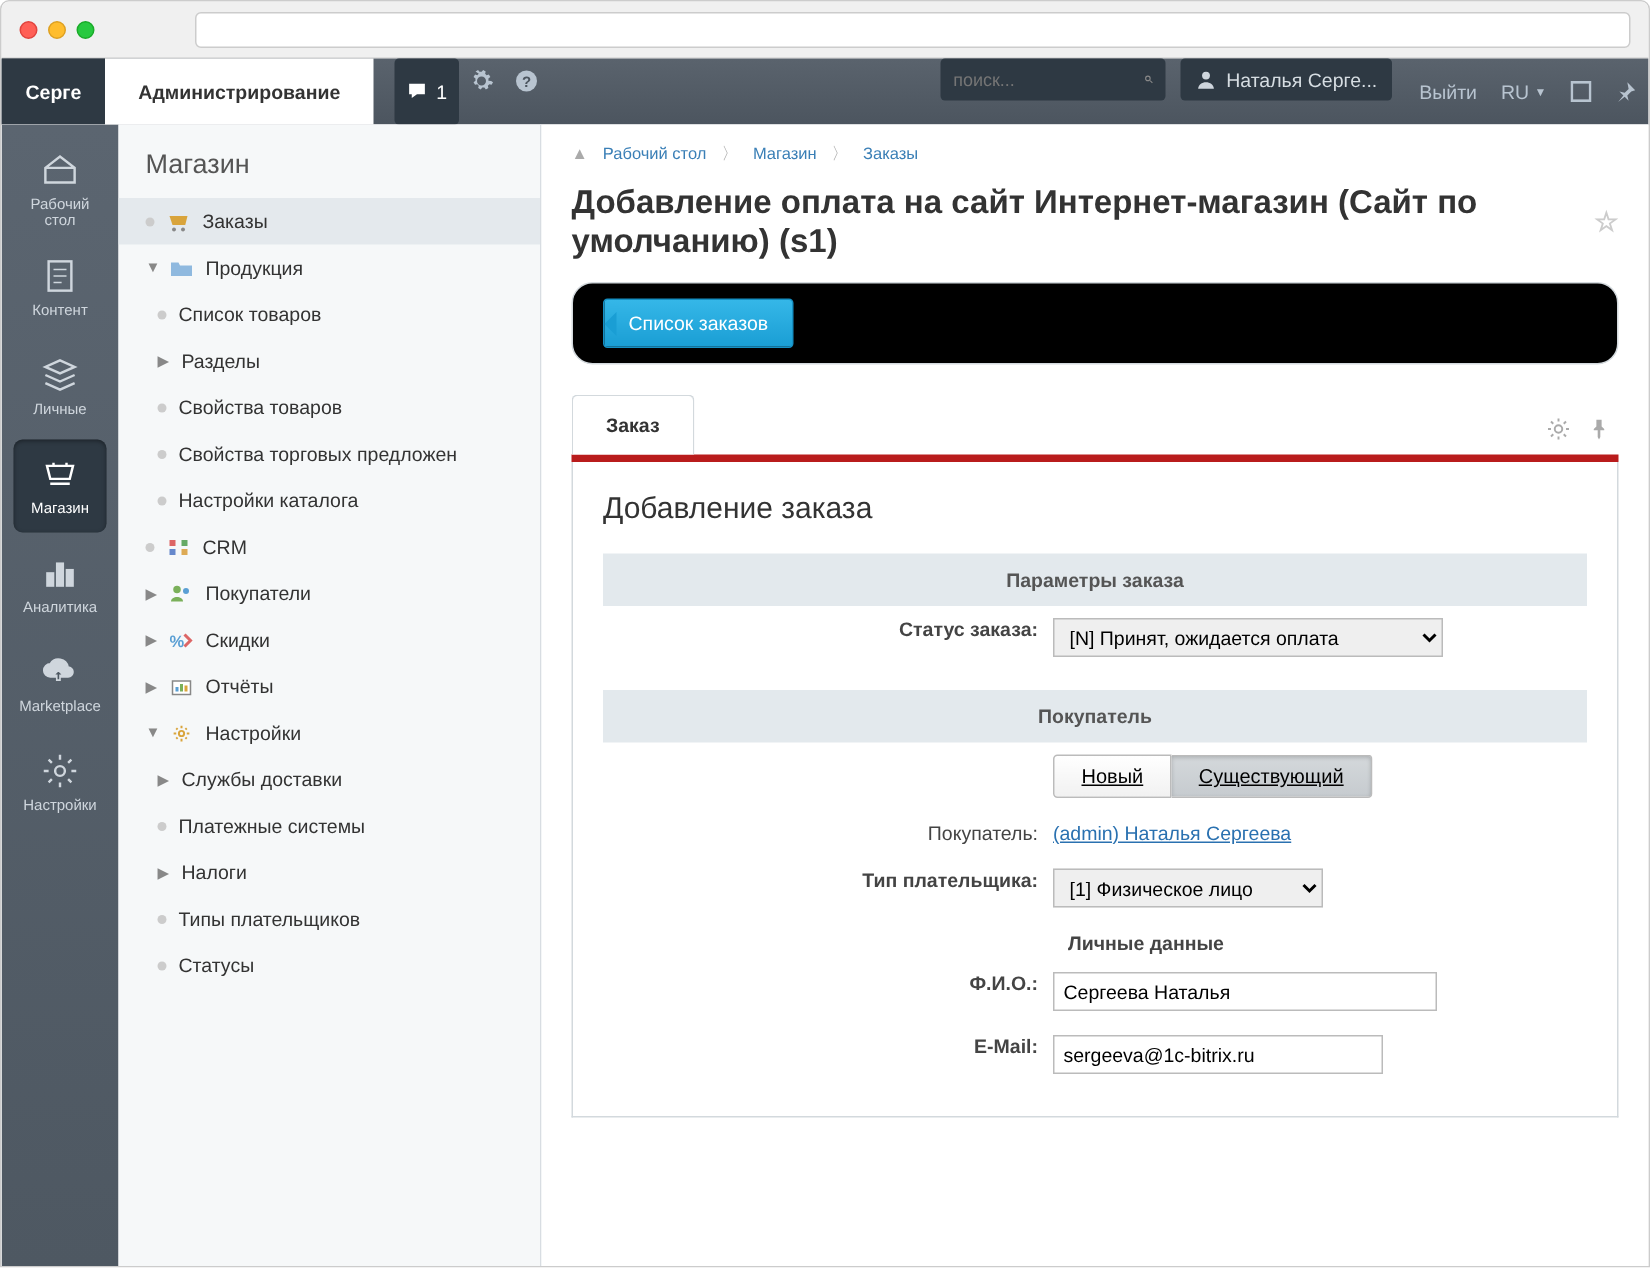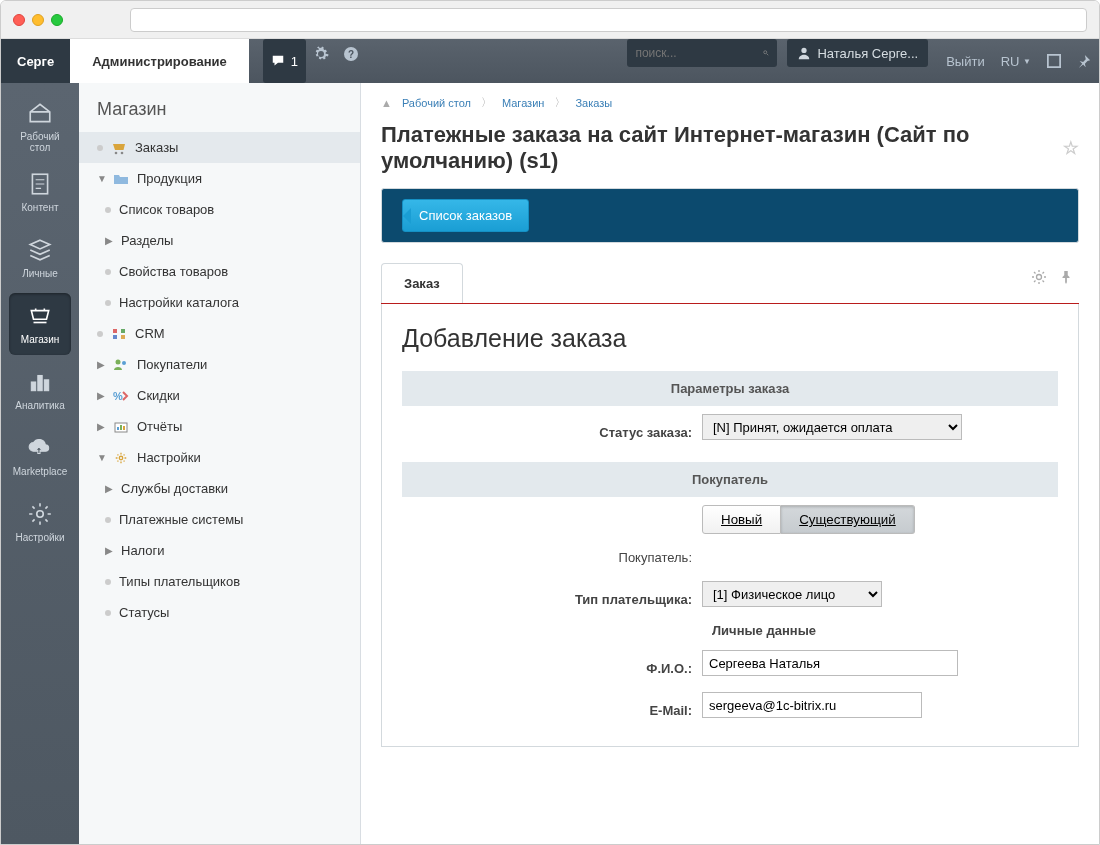--- a/index.html
+++ b/index.html
@@ -50,36 +50,36 @@
 .tree .folder-icon, .tree .sec-icon { width: 16px; height: 14px; display: inline-block; }
 
 
 .content { flex: 1; background: #fff; overflow-y: auto; padding: 0; }
 .breadcrumbs { padding: 12px 20px 8px; font-size: 11px; color: #3a7fb6; display: flex; align-items: center; gap: 10px; }
 .breadcrumbs .bc-sep { color: #aaa; }
 .breadcrumbs .bc-home { color: #aaa; }
 .page-title { font-size: 22px; font-weight: bold; color: #333; padding: 4px 20px 14px; display: flex; align-items: center; gap: 8px; }
 .page-title .star { color: #ccc; font-size: 18px; }
 
-.action-bar { margin: 0 20px 20px; background: #0c4a6e; border: 1px solid #d3d9dd; border-radius: 3px; padding: 10px 12px; }
+.action-bar { margin: 0 20px 20px; background: #000000; border: 1px solid #d3d9dd; border-radius: 14px; padding: 10px 12px; }
 .action-bar .btn-blue { background: linear-gradient(#35b7e8, #1a9ed4); color: #fff; border: 1px solid #1590c4; border-radius: 3px; padding: 8px 16px; font-size: 13px; cursor: pointer; position: relative; }
 .action-bar .btn-blue::before { content: ""; position: absolute; left: -8px; top: 50%; transform: translateY(-50%); border: 8px solid transparent; border-right-color: #1a9ed4; }
 
-.tabs-bar { margin: 0 20px; display: flex; align-items: flex-start; border-bottom: 1px solid #b91c1c; }
+.tabs-bar { margin: 0 20px; display: flex; align-items: flex-end; border-bottom: 5px solid #b91c1c; }
 .tabs-bar .tab { padding: 12px 22px; background: #f3f5f6; border: 1px solid #d3d9dd; border-bottom: none; border-radius: 4px 4px 0 0; font-weight: bold; color: #333; cursor: pointer; background: #fff; }
 .tabs-bar .spacer { flex: 1; }
 .tabs-bar .tool-icon { color: #aaa; padding: 6px; cursor: pointer; }
 
 .panel { margin: 0 20px; border: 1px solid #d3d9dd; border-top: none; padding: 20px; }
-.panel h2 { font-size: 25px; font-weight: normal; color: #333; margin-bottom: 18px; }
+.panel h2 { font-size: 20px; font-weight: normal; color: #333; margin-bottom: 18px; }
 
 .section { background: #f1f4f6; border-radius: 2px; }
 .section-head { background: #e3e9ed; text-align: center; padding: 10px; font-weight: bold; color: #555; }
 
-.form-row { display: flex; align-items: flex-end; padding: 8px 0; }
+.form-row { display: flex; align-items: flex-start; padding: 8px 0; }
 .form-row .lbl { width: 300px; text-align: right; padding-right: 10px; font-weight: bold; color: #444; font-size: 13px; }
 .form-row .val { flex: 1; }
 .form-row select, .form-row input[type=text] { border: 1px solid #bbb; padding: 4px 6px; font-size: 13px; height: 26px; }
 
 .toggle-btns { display: flex; }
 .toggle-btns button { padding: 6px 18px; border: 1px solid #bbb; background: linear-gradient(#fff,#f1f1f1); cursor: pointer; text-decoration: underline; }
 .toggle-btns button:first-child { border-radius: 3px 0 0 3px; }
 .toggle-btns button:last-child { border-radius: 0 3px 3px 0; border-left: none; }
 .toggle-btns button.active { background: linear-gradient(#d4d8db,#c6cbcf); box-shadow: inset 0 1px 3px rgba(0,0,0,.2); }
 
@@ -229,20 +229,24 @@
             <span class="bullet"></span>
             <span>Список товаров</span>
           </li>
           <li class="lvl1">
             <span class="arrow">▶</span>
             <span>Разделы</span>
           </li>
           <li class="lvl1">
             <span class="bullet"></span>
             <span>Свойства товаров</span>
+          </li>
+          <li class="lvl1">
+            <span class="bullet"></span>
+            <span>Свойства торговых предложен</span>
           </li>
           <li class="lvl1">
             <span class="bullet"></span>
             <span>Настройки каталога</span>
           </li>
           <li>
             <span class="bullet"></span>
             <span class="sec-icon"><svg width="16" height="14" viewBox="0 0 16 14">
                 <rect x="2" y="2" width="4" height="4" fill="#d66"></rect>
                 <rect x="10" y="2" width="4" height="4" fill="#6a6"></rect>
@@ -313,21 +317,21 @@
       <div class="breadcrumbs">
         <span class="bc-home">▲</span>
         <a>Рабочий стол</a>
         <span class="bc-sep">〉</span>
         <a>Магазин</a>
         <span class="bc-sep">〉</span>
         <a>Заказы</a>
       </div>
 
       <div class="page-title">
-        <span>Платежные заказа на сайт Интернет-магазин (Сайт по умолчанию) (s1)</span>
+        <span>Добавление оплата на сайт Интернет-магазин (Сайт по умолчанию) (s1)</span>
         <span class="star">☆</span>
       </div>
 
       <div class="action-bar">
         <button class="btn-blue" style="margin-left:8px">Список заказов</button>
       </div>
 
       <div class="tabs-bar">
         <div class="tab">Заказ</div>
         <div class="spacer"></div>
@@ -368,20 +372,21 @@
           <div class="val">
             <div class="toggle-btns">
               <button>Новый</button>
               <button class="active">Существующий</button>
             </div>
           </div>
         </div>
 
         <div class="form-row">
           <div class="lbl" style="font-weight:normal">Покупатель:</div>
+          <div class="val"><a class="link">(admin) Наталья Сергеева</a></div>
         </div>
 
         <div class="form-row">
           <div class="lbl">Тип плательщика:</div>
           <div class="val">
             <select style="width:180px">
               <option>[1] Физическое лицо</option>
             </select>
           </div>
         </div>

